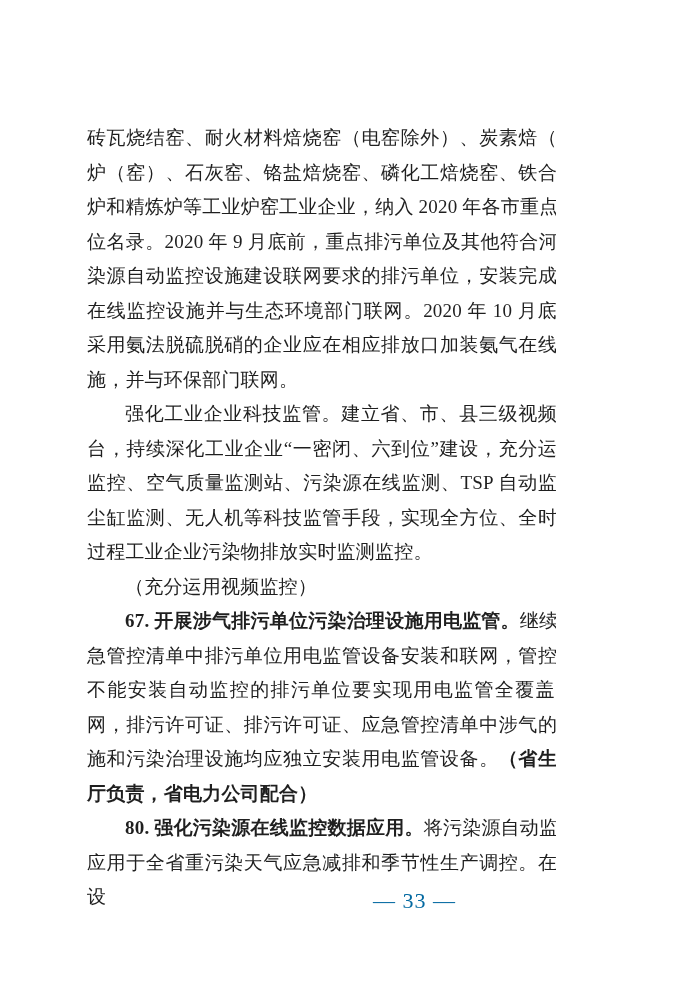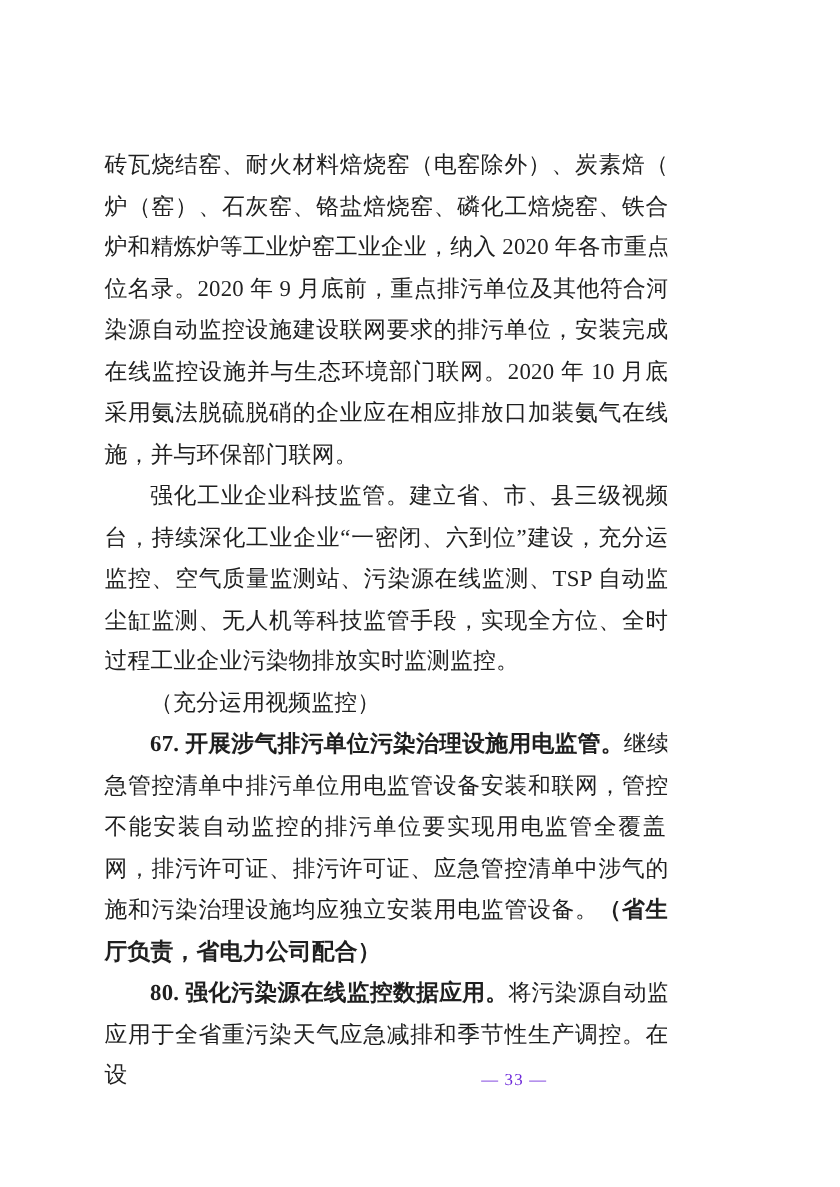--- a/index.html
+++ b/index.html
@@ -33,24 +33,24 @@
   }
   p.para.indent {
     text-indent: 2em;
   }
   .seg { font-weight: normal; }
   .seg-bold { font-weight: bold; }
   .page-footer {
     position: absolute;
     top: 889px;
     right: 100px;
-    font-size: 14px;
+    font-size: 22px;
     line-height: 24px;
     letter-spacing: 1px;
-    color: #6d28d9;
+    color: #0369a1;
     font-family: "Liberation Serif", serif;
   }
 </style>
 </head>
 <body>
 
 <div class="page">
   <div class="doc-body">
       <p class="para"><span class="seg">砖瓦烧结窑、耐火材料焙烧窑（电窑除外）、炭素焙（煅）烧炉（窑）、石灰窑、铬盐焙烧窑、磷化工焙烧窑、铁合金矿热炉和精炼炉等工业炉窑工业企业，纳入 2020 年各市重点排污单位名录。2020 年 9 月底前，重点排污单位及其他符合河南省污染源自动监控设施建设联网要求的排污单位，安装完成污染源在线监控设施并与生态环境部门联网。2020 年 10 月底前全省采用氨法脱硫脱硝的企业应在相应排放口加装氨气在线监控设施，并与环保部门联网。</span></p>
       <p class="para indent"><span class="seg">强化工业企业科技监管。建立省、市、县三级视频监控平台，持续深化工业企业“一密闭、六到位”建设，充分运用视频监控、空气质量监测站、污染源在线监测、TSP 自动监测、降尘缸监测、无人机等科技监管手段，实现全方位、全时段、全过程工业企业污染物排放实时监测监控。</span></p>

